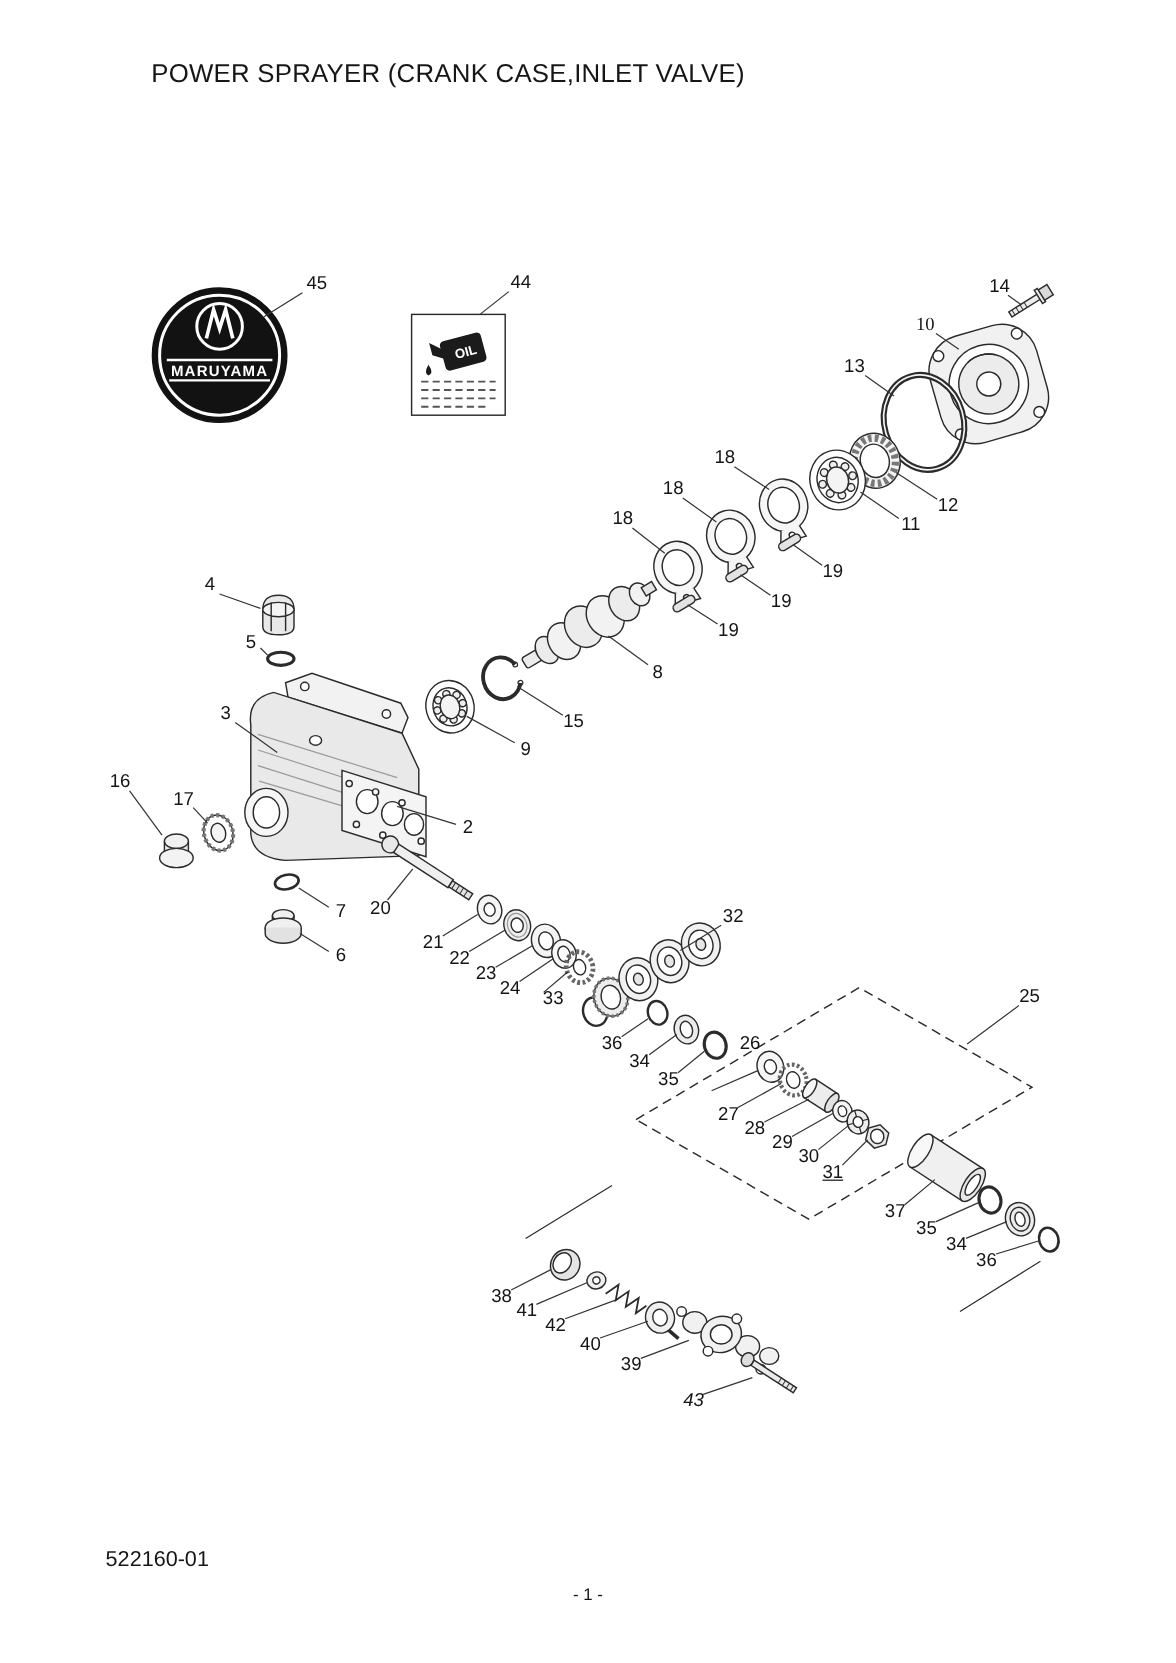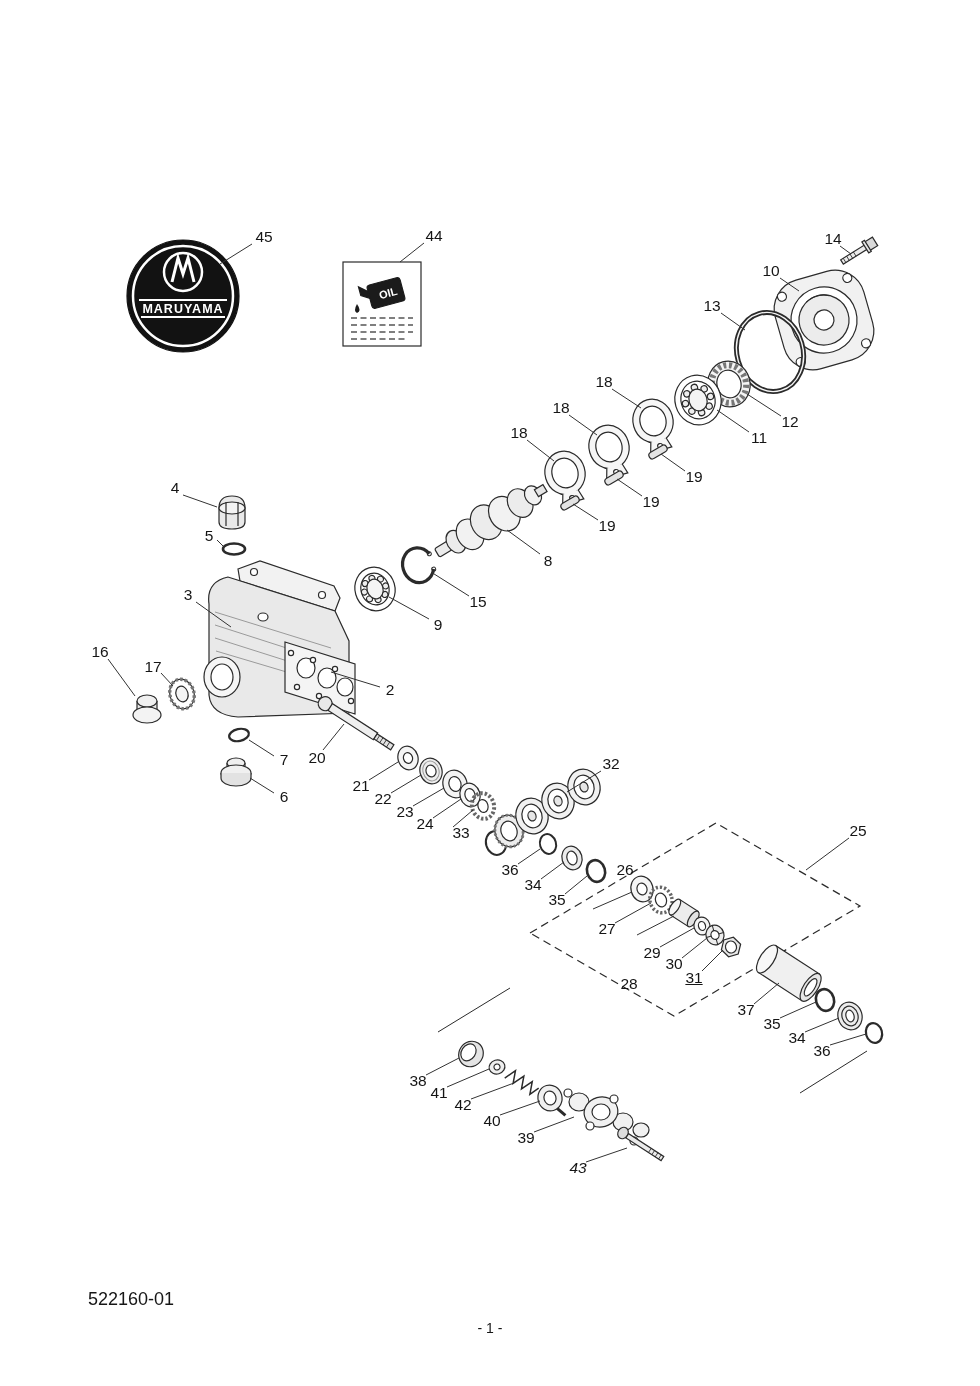--- a/index.html
+++ b/index.html
@@ -392,27 +392,28 @@
           <line x1="447" y1="1087" x2="489" y2="1069"></line>
           <line x1="471" y1="1099" x2="514" y2="1083"></line>
           <line x1="500" y1="1115" x2="540" y2="1101"></line>
           <line x1="534" y1="1132" x2="574" y2="1117"></line>
           <line x1="586" y1="1162" x2="627" y2="1148"></line>
         </g>
     </g>
   </svg>
 
   <div class="title">
+    <div class="tline2">POWER SPRAYER (CRANK CASE,INLET VALVE)</div>
   </div>
 
   <div id="callout-layer">
       <div class="callout" style="left: 264px; top: 237px;">45</div>
       <div class="callout" style="left: 434px; top: 236px;">44</div>
       <div class="callout" style="left: 833px; top: 239px;">14</div>
-      <div class="callout" style="left: 771px; top: 271px;">10</div>
+      <div class="callout" style="left: 771px; top: 271px; font-family: Liberation Serif, serif;">10</div>
       <div class="callout" style="left: 712px; top: 306px;">13</div>
       <div class="callout" style="left: 790px; top: 422px;">12</div>
       <div class="callout" style="left: 759px; top: 438px;">11</div>
       <div class="callout" style="left: 604px; top: 382px;">18</div>
       <div class="callout" style="left: 561px; top: 408px;">18</div>
       <div class="callout" style="left: 519px; top: 433px;">18</div>
       <div class="callout" style="left: 694px; top: 477px;">19</div>
       <div class="callout" style="left: 651px; top: 502px;">19</div>
       <div class="callout" style="left: 607px; top: 526px;">19</div>
       <div class="callout" style="left: 548px; top: 561px;">8</div>
@@ -431,21 +432,21 @@
       <div class="callout" style="left: 383px; top: 799px;">22</div>
       <div class="callout" style="left: 405px; top: 812px;">23</div>
       <div class="callout" style="left: 425px; top: 824px;">24</div>
       <div class="callout" style="left: 445px; top: 833px; margin-left: 16px;">33</div>
       <div class="callout" style="left: 611px; top: 764px;">32</div>
       <div class="callout" style="left: 510px; top: 870px;">36</div>
       <div class="callout" style="left: 533px; top: 885px;">34</div>
       <div class="callout" style="left: 557px; top: 900px;">35</div>
       <div class="callout" style="left: 585px; top: 870px; margin-left: 40px;">26</div>
       <div class="callout" style="left: 607px; top: 929px;">27</div>
-      <div class="callout" style="left: 629px; top: 984px;">28</div>
+      <div class="callout" style="left: 629px; top: 941px;">28</div>
       <div class="callout" style="left: 652px; top: 953px;">29</div>
       <div class="callout" style="left: 674px; top: 964px;">30</div>
       <div class="callout" style="left: 694px; top: 978px; text-decoration: underline;">31</div>
       <div class="callout" style="left: 858px; top: 831px;">25</div>
       <div class="callout" style="left: 746px; top: 1010px;">37</div>
       <div class="callout" style="left: 772px; top: 1024px;">35</div>
       <div class="callout" style="left: 797px; top: 1038px;">34</div>
       <div class="callout" style="left: 822px; top: 1051px;">36</div>
       <div class="callout" style="left: 418px; top: 1081px;">38</div>
       <div class="callout" style="left: 439px; top: 1093px;">41</div>

